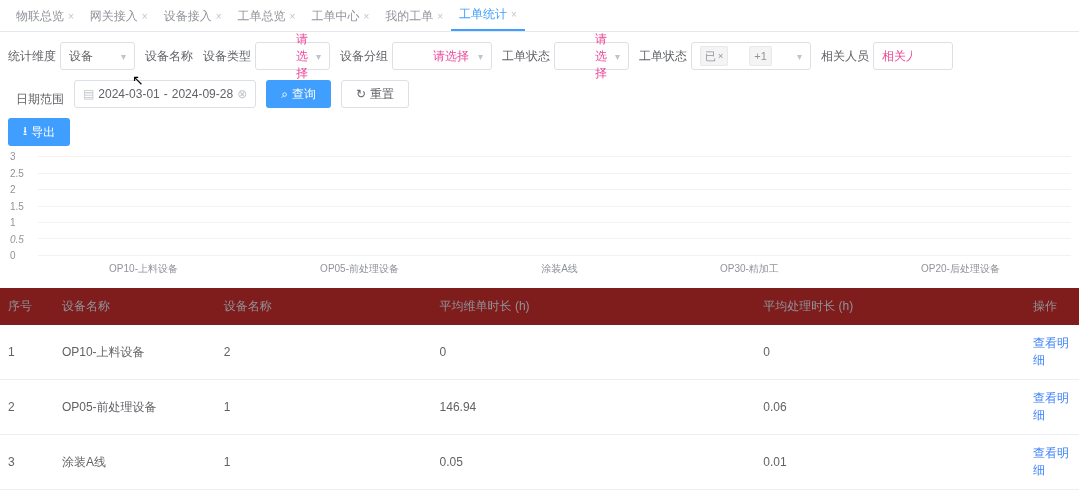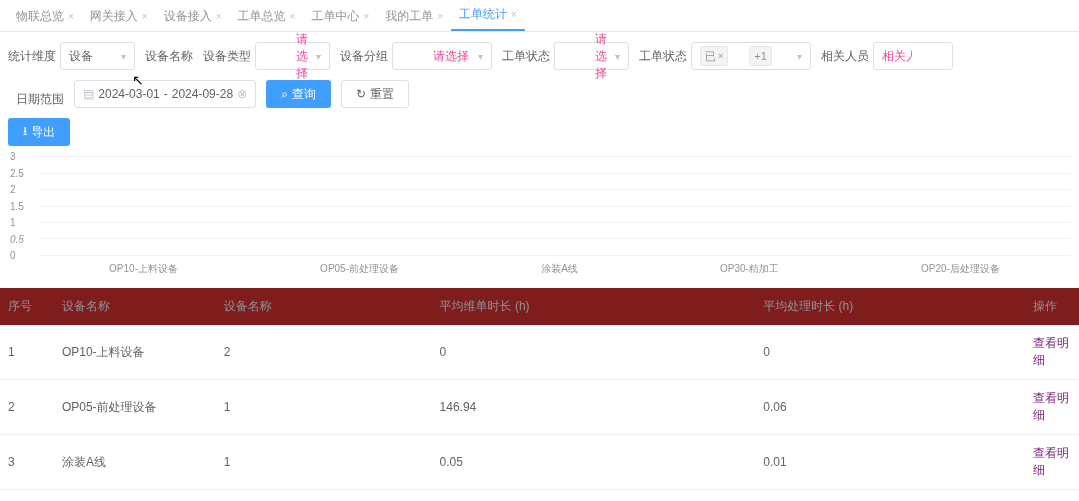--- a/index.html
+++ b/index.html
@@ -29,21 +29,21 @@
 .multi-select { min-width: 120px; gap: 3px; }
 .chart-area { padding: 0 8px; position: relative; }
 .chart-inner { position: relative; height: 100px; border-bottom: 1px solid #e0e6ed; margin-left: 30px; }
 .ytick { position: absolute; left: -28px; font-size: 10px; color: #909399; transform: translateY(50%); }
 .grid { position: absolute; left: 0; right: 0; border-top: 1px solid #f2f2f2; }
 .xticks { display: flex; justify-content: space-around; margin-left: 30px; padding-top: 6px; font-size: 10px; color: #909399; }
 .table { width: 100%; border-collapse: collapse; margin-top: 12px; }
 .table th, .table td { text-align: left; padding: 10px 8px; font-size: 12px; }
 .table th { background: #7f1d1d; color: #909399; font-weight: 500; }
 .table td { border-bottom: 1px solid #ebeef5; color: #606266; }
-.table .op-link { color: #701a75; cursor: pointer; }
+.table .op-link { color: #3b82f6; cursor: pointer; }
 .cursor { position: absolute; top: 72px; left: 132px; font-size: 14px; color: #000; pointer-events: none; }
 </style>
 </head>
 <body>
 
 <div class="tabs" id="tabs">
     <div class="tab">
       <span>物联总览</span>
       <span class="close">×</span>
     </div>

